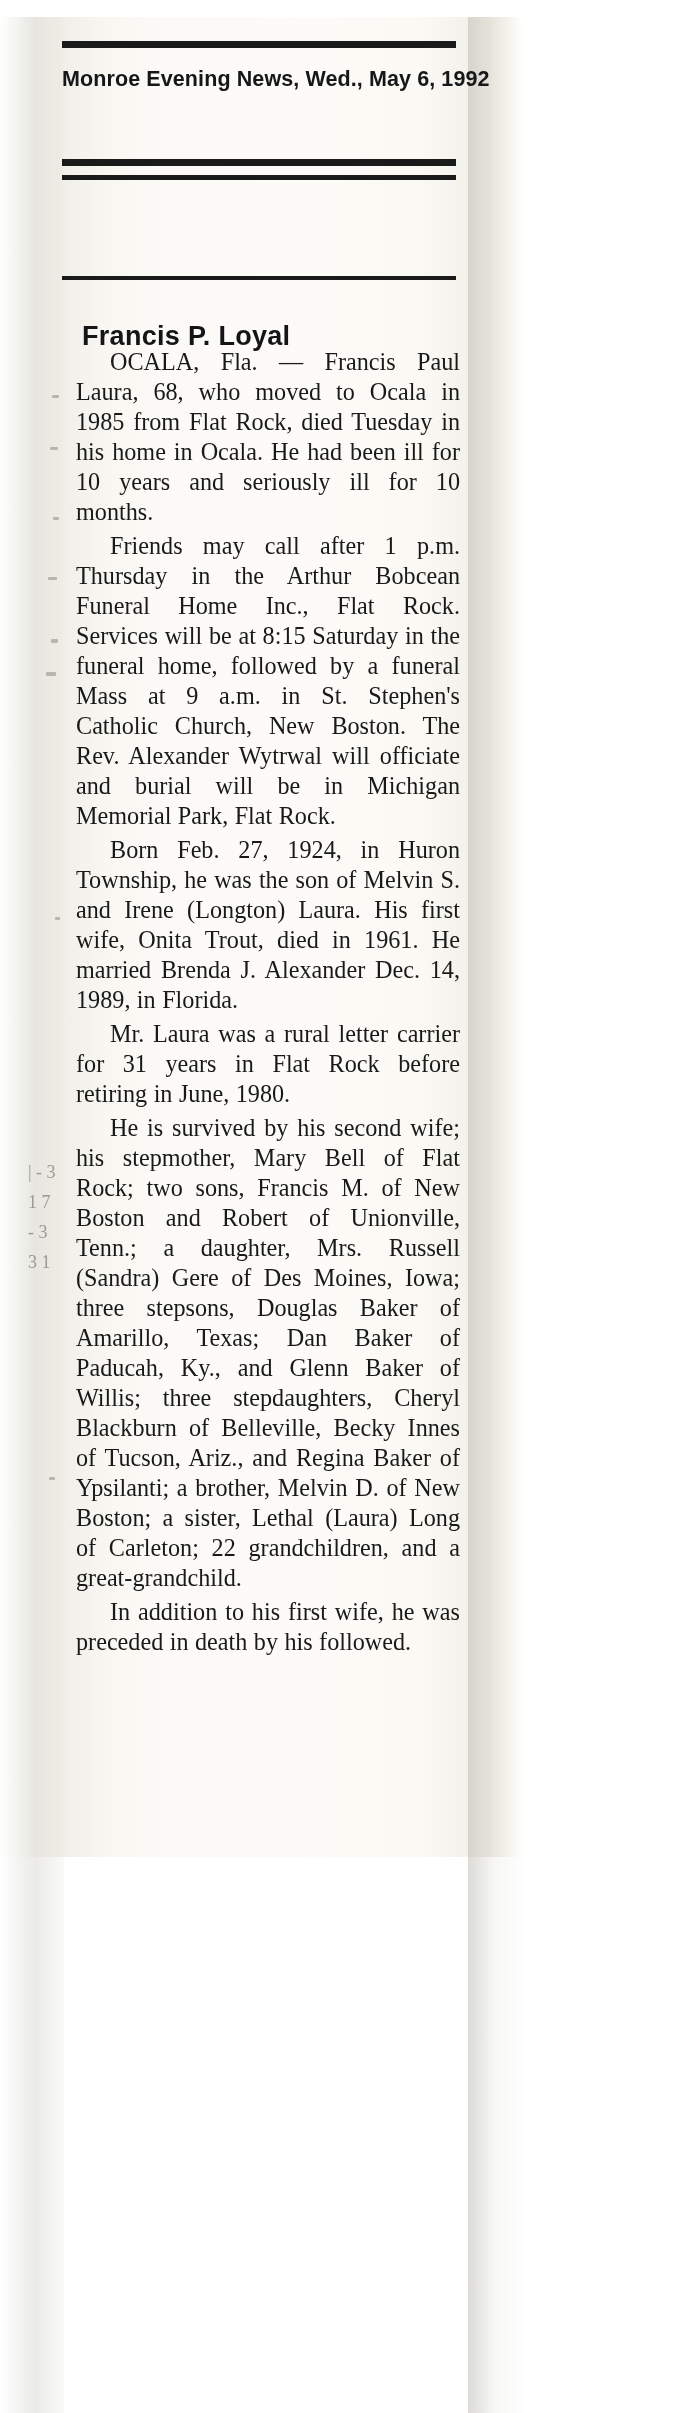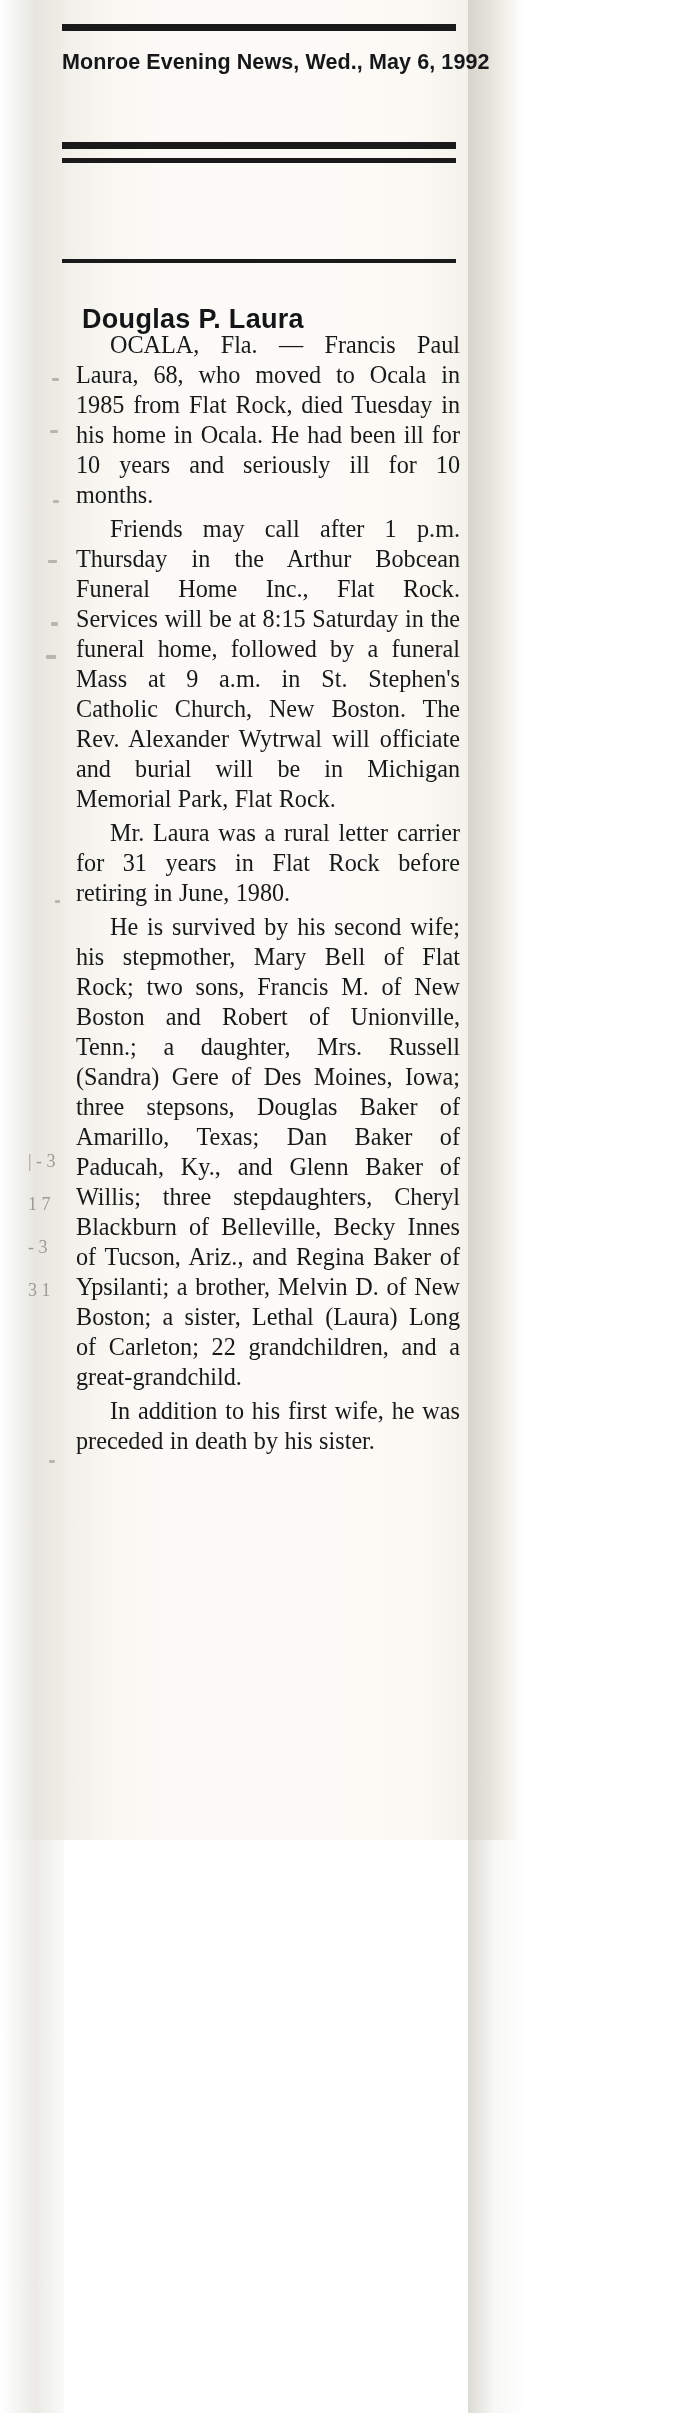--- a/index.html
+++ b/index.html
@@ -11,21 +11,21 @@
     width: 700px;
     height: 2413px;
     font-family: "Liberation Serif", serif;
     overflow: hidden;
   }
 
   
   #clipping {
     position: absolute;
     left: 0;
-    top: 0;
+    top: 17px;
     width: 700px;
     height: 1840px;
     background:
       linear-gradient(90deg,
         #ffffff 0px,
         #fdfdfb 20px,
         #f6f5f0 40px,
         #efeee7 60px,
         #f3f2ec 80px,
         #f8f7f2 110px,
@@ -120,21 +120,21 @@
     pointer-events: none;
   }
   
   .margin-marks {
     position: absolute;
     left: 28px;
     top: 1140px;
     width: 30px;
     font-family: "Liberation Serif", serif;
     font-size: 18px;
-    line-height: 43px;
+    line-height: 30px;
     color: #8d8d87;
     opacity: 0.85;
     letter-spacing: 0;
   }
 </style>
 </head>
 <body>
 
 <div id="clipping">
 
@@ -142,28 +142,29 @@
   <div class="edge-shadow"></div>
 
   <div class="rule rule-1 thick"></div>
 
   <div class="masthead">Monroe Evening News, Wed., May 6, 1992</div>
 
   <div class="rule rule-2 thick"></div>
   <div class="rule rule-3 medium"></div>
   <div class="rule rule-4"></div>
 
-  <h1 class="headline">Douglas P. Laura</h1>
+  <h1 class="headline">Francis P. Loyal</h1>
 
   <div class="article">
     <p class="para">OCALA, Fla. — Francis Paul Laura, 68, who moved to Ocala in 1985 from Flat Rock, died Tuesday in his home in Ocala. He had been ill for 10 years and seriously ill for 10 months.</p>
     <p class="para">Friends may call after 1 p.m. Thursday in the Arthur Bobcean Funeral Home Inc., Flat Rock. Services will be at 8:15 Saturday in the funeral home, followed by a funeral Mass at 9 a.m. in St. Stephen's Catholic Church, New Boston. The Rev. Alexander Wytrwal will officiate and burial will be in Michigan Memorial Park, Flat Rock.</p>
+    <p class="para">Born Feb. 27, 1924, in Huron Township, he was the son of Melvin S. and Irene (Longton) Laura. His first wife, Onita Trout, died in 1961. He married Brenda J. Alexander Dec. 14, 1989, in Florida.</p>
     <p class="para">Mr. Laura was a rural letter carrier for 31 years in Flat Rock before retiring in June, 1980.</p>
     <p class="para">He is survived by his second wife; his stepmother, Mary Bell of Flat Rock; two sons, Francis M. of New Boston and Robert of Unionville, Tenn.; a daughter, Mrs. Russell (Sandra) Gere of Des Moines, Iowa; three stepsons, Douglas Baker of Amarillo, Texas; Dan Baker of Paducah, Ky., and Glenn Baker of Willis; three stepdaughters, Cheryl Blackburn of Belleville, Becky Innes of Tucson, Ariz., and Regina Baker of Ypsilanti; a brother, Melvin D. of New Boston; a sister, Lethal (Laura) Long of Carleton; 22 grandchildren, and a great-grandchild.</p>
-    <p class="para">In addition to his first wife, he was preceded in death by his sister.</p>
+    <p class="para">In addition to his first wife, he was preceded in death by his followed.</p>
   </div>
 
   <div class="margin-marks">| - 3 1 7 - 3 3 1</div>
 
   <div class="speck" style="left:52px; top:378px; width:7px; height:3px;"></div>
   <div class="speck" style="left:50px; top:430px; width:8px; height:3px;"></div>
   <div class="speck" style="left:53px; top:500px; width:6px; height:3px;"></div>
   <div class="speck" style="left:48px; top:560px; width:9px; height:3px;"></div>
   <div class="speck" style="left:51px; top:622px; width:7px; height:4px;"></div>
   <div class="speck" style="left:46px; top:655px; width:10px; height:4px;"></div>

